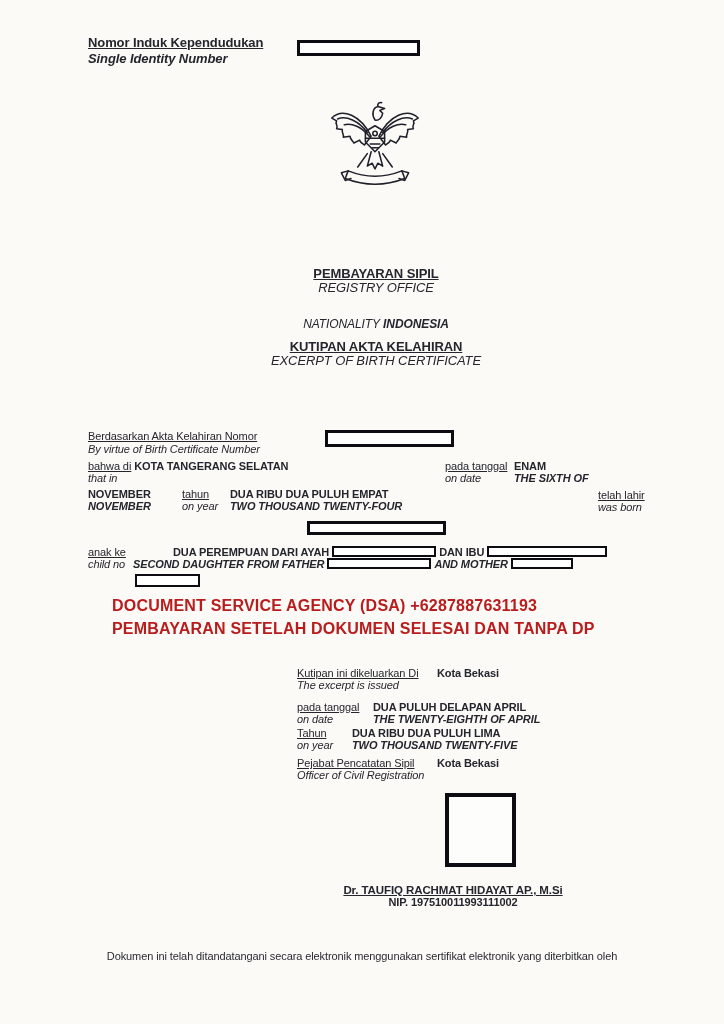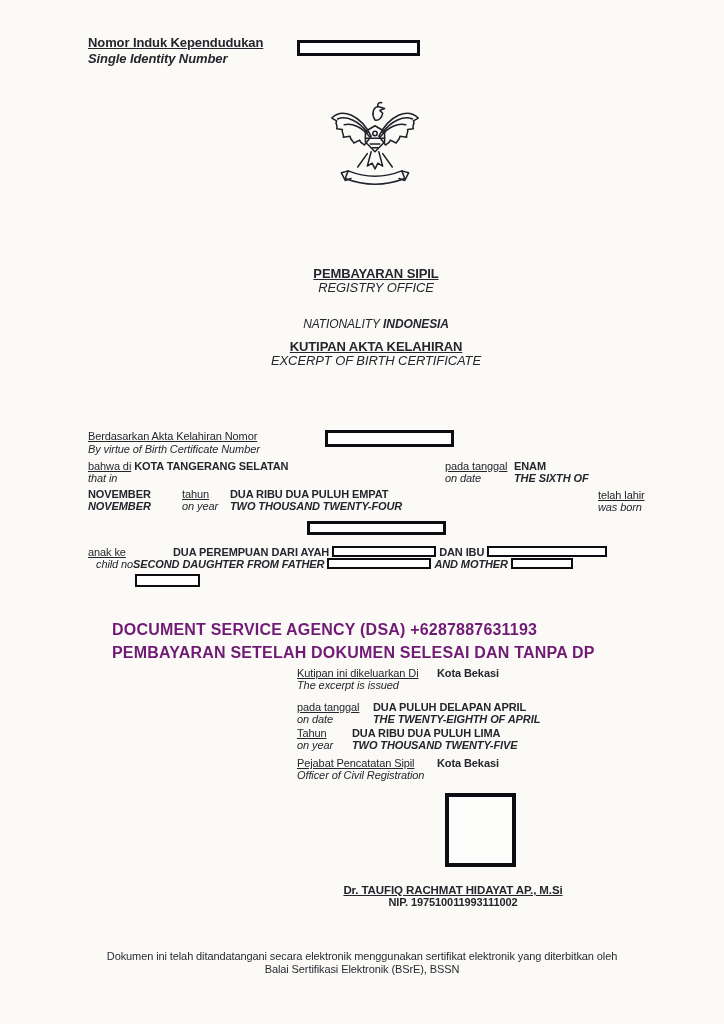--- a/index.html
+++ b/index.html
@@ -21,21 +21,21 @@
   .center { text-align:center; }
   .redact {
     position:absolute; background:#ffffff;
     border:3px solid #0c0c12;
   }
   .redact-inline {
     display:inline-block; background:#ffffff;
     border:2px solid #0c0c12; height:11px; vertical-align:-1px;
   }
   .wm {
-    font-size:16px; font-weight:bold; color:#701a75; letter-spacing:0.2px;margin-top:24px;
+    font-size:16px; font-weight:bold; color:#b91c1c; letter-spacing:0.2px;
   }
   .sig-box {
     position:absolute; left:445px; top:793px; width:71px; height:74px;
     border:4px solid #0c0c12; background:#fdfdfb;
   }
   .footer-line { left:0; right:0; text-align:center; color:#2a2a33; }
   svg .ink { stroke:#20202a; fill:none; stroke-width:1.6; stroke-linejoin:round; stroke-linecap:round; }
 </style>
 </head>
 <body>
@@ -108,21 +108,21 @@
   <div class="abs t11 bi" style="left:88px; top:500px;">NOVEMBER</div>
   <div class="abs t11 i" style="left:182px; top:500px;">on year</div>
   <div class="abs t11 bi" style="left:230px; top:500px;">TWO THOUSAND TWENTY-FOUR</div>
 
   <div class="abs t11 u" style="left:598px; top:489px;">telah lahir</div>
   <div class="abs t11 i" style="left:598px; top:501px;">was born</div>
 
   <div class="redact" style="left:307px; top:521px; width:139px; height:14px;"></div>
 
   <div class="abs t11 u" style="left:88px; top:546px;">anak ke</div>
-  <div class="abs t11 i" style="left:96px; top:558px;">child no</div>
+  <div class="abs t11 i" style="left:88px; top:558px;">child no</div>
 
   <div class="abs t11" style="left:133px; top:546px;margin-left:40px;">
     <span class="b">DUA PEREMPUAN DARI AYAH</span>
     <span class="redact-inline" style="width:104px;"></span>
     <span class="b">DAN IBU</span>
     <span class="redact-inline" style="width:120px;"></span>
   </div>
   <div class="abs t11" style="left:133px; top:558px;">
     <span class="bi">SECOND DAUGHTER FROM FATHER</span>
     <span class="redact-inline" style="width:104px;"></span>
@@ -150,15 +150,14 @@
 
   <div class="abs t11 u" style="left:297px; top:757px;">Pejabat Pencatatan Sipil</div>
   <div class="abs t11 b" style="left:437px; top:757px;">Kota Bekasi</div>
   <div class="abs t11 i" style="left:297px; top:769px;">Officer of Civil Registration</div>
 
   <div class="sig-box"></div>
   <div class="abs b u center" style="left:320px; top:884px; width:266px; font-size:11.5px;">Dr. TAUFIQ RACHMAT HIDAYAT AP., M.Si</div>
   <div class="abs t11 b center" style="left:320px; top:896px; width:266px;">NIP. 197510011993111002</div>
 
   <div class="abs t11 footer-line" style="top:950px;">Dokumen ini telah ditandatangani secara elektronik menggunakan sertifikat elektronik yang diterbitkan oleh</div>
-  <div class="abs t11 footer-line" style="top:963px;">Balai Sertifikasi Elektronik (BSrE), BSSN</div>
 
 </div>
 
 </body></html>

